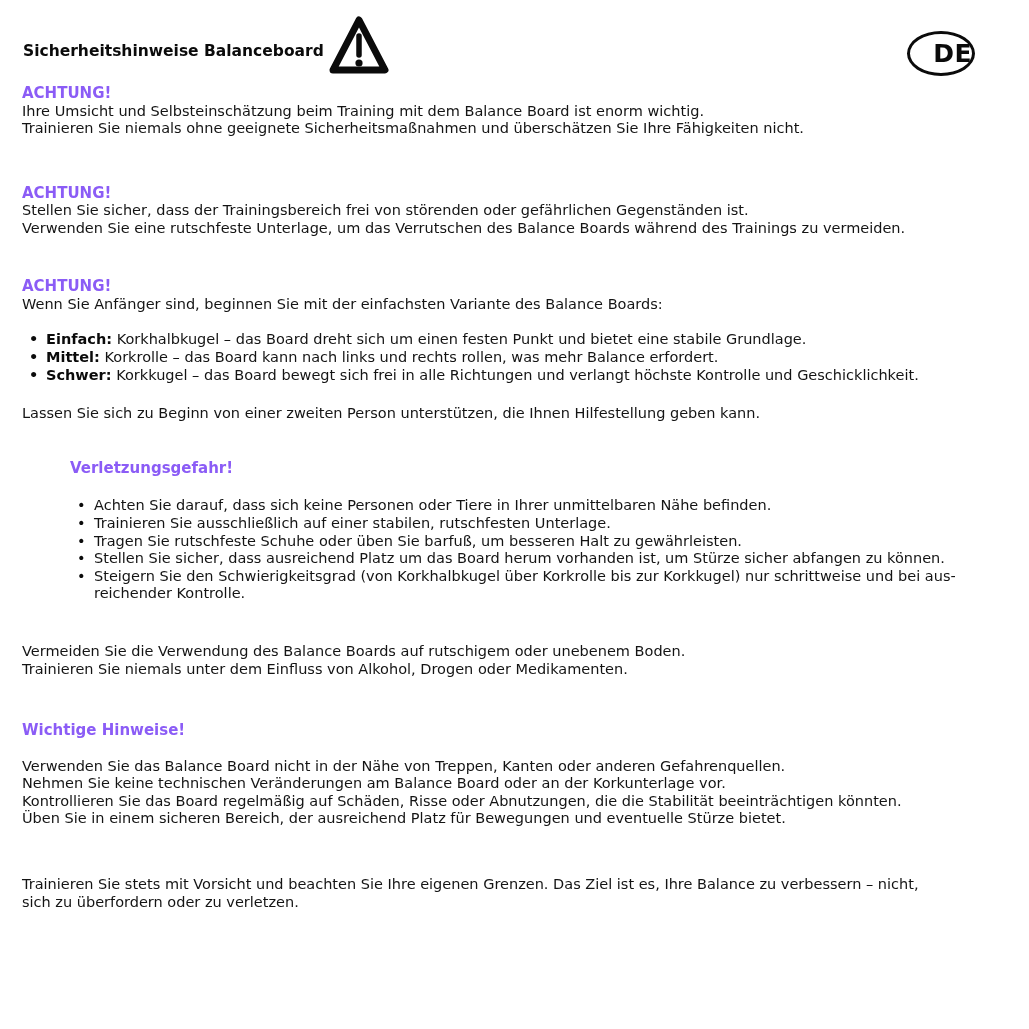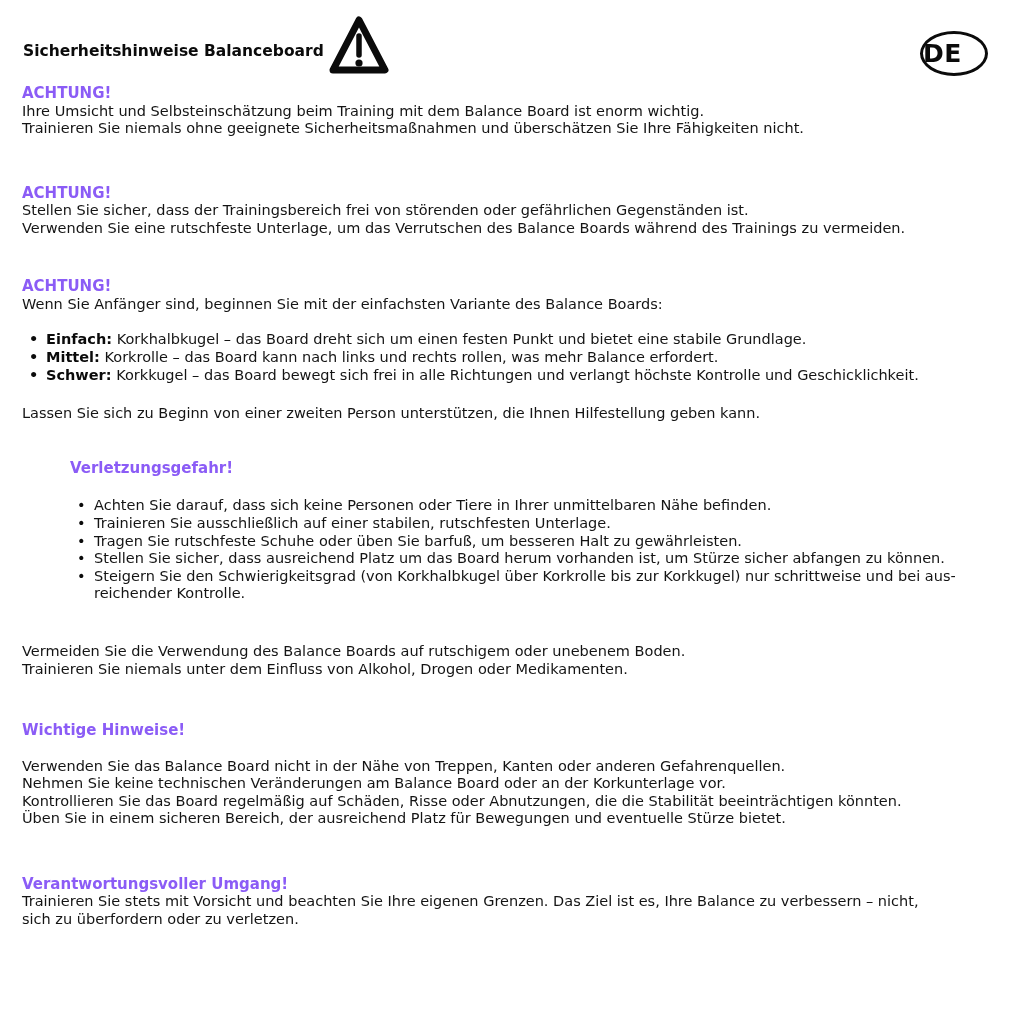--- a/index.html
+++ b/index.html
@@ -12,24 +12,24 @@
   }
   .page { position: relative; width: 1029px; height: 1029px; padding: 0 22px; }
 
   .header { position: relative; height: 62px; }
   .doc-title {
     position: absolute; left: 1px; top: 42px;
     font-size: 15.5px; font-weight: bold; color: #0b0b0b;
   }
   .warn-tri { position: absolute; left: 307px; top: 13px; }
   .lang-badge {
-    position: absolute; right: 19px; top: 31px;
+    position: absolute; right: 32px; top: 31px;
     width: 68px; height: 45px;
     border: 3.5px solid #0b0b0b; border-radius: 50%;
-    display: flex; align-items: center; justify-content: flex-start;
+    display: flex; align-items: center; justify-content: flex-end;
   }
   .lang-badge span { font-size: 25px; font-weight: bold; letter-spacing: 0.5px; color: #0b0b0b; }
 
   .h {
     font-size: 15px; font-weight: bold; color: #8b5cf6;
     line-height: 17.5px;
   }
   .line, .para {
     font-size: 14.5px; line-height: 17.6px; color: #141414;
     white-space: pre-line;
@@ -148,18 +148,17 @@
     <div class="h">Wichtige Hinweise!</div>
     <div class="body">
       <div class="line">Verwenden Sie das Balance Board nicht in der Nähe von Treppen, Kanten oder anderen Gefahrenquellen.</div>
       <div class="line">Nehmen Sie keine technischen Veränderungen am Balance Board oder an der Korkunterlage vor.</div>
       <div class="line">Kontrollieren Sie das Board regelmäßig auf Schäden, Risse oder Abnutzungen, die die Stabilität beeinträchtigen könnten.</div>
       <div class="line">Üben Sie in einem sicheren Bereich, der ausreichend Platz für Bewegungen und eventuelle Stürze bietet.</div>
     </div>
   </div>
 
   <div class="sec-responsible">
-    <div class="h">Verantwortungsvoller Umgang!</div>
     <div class="para">Trainieren Sie stets mit Vorsicht und beachten Sie Ihre eigenen Grenzen. Das Ziel ist es, Ihre Balance zu verbessern – nicht,
 sich zu überfordern oder zu verletzen.</div>
   </div>
 
 </div>
 
 </body></html>

